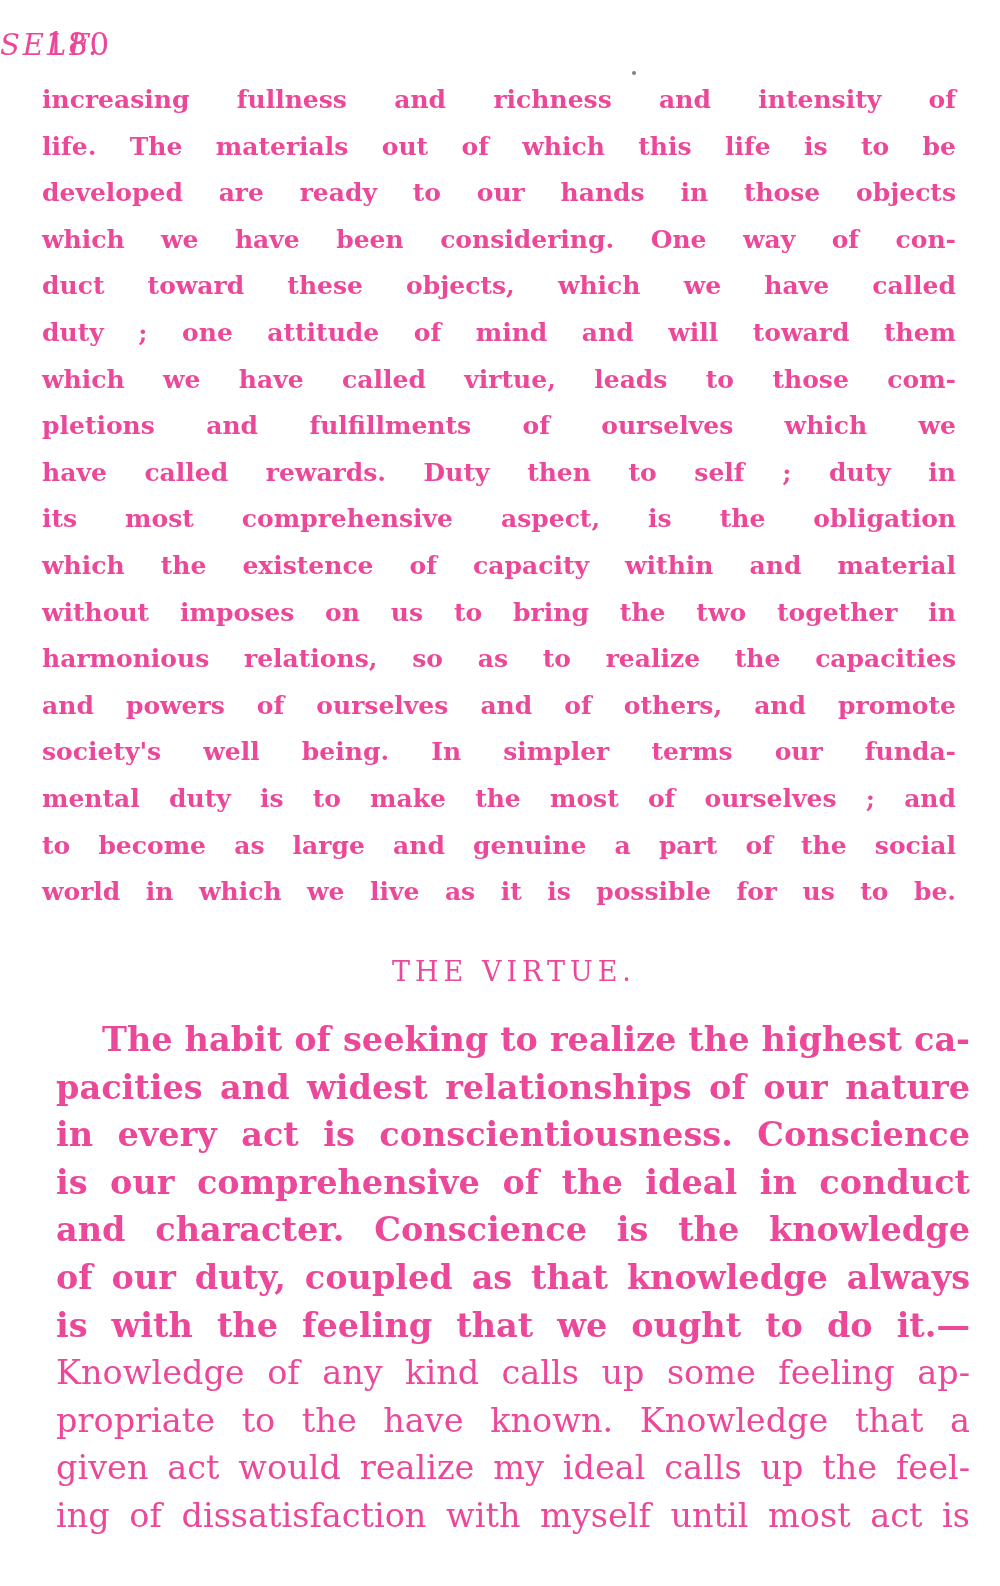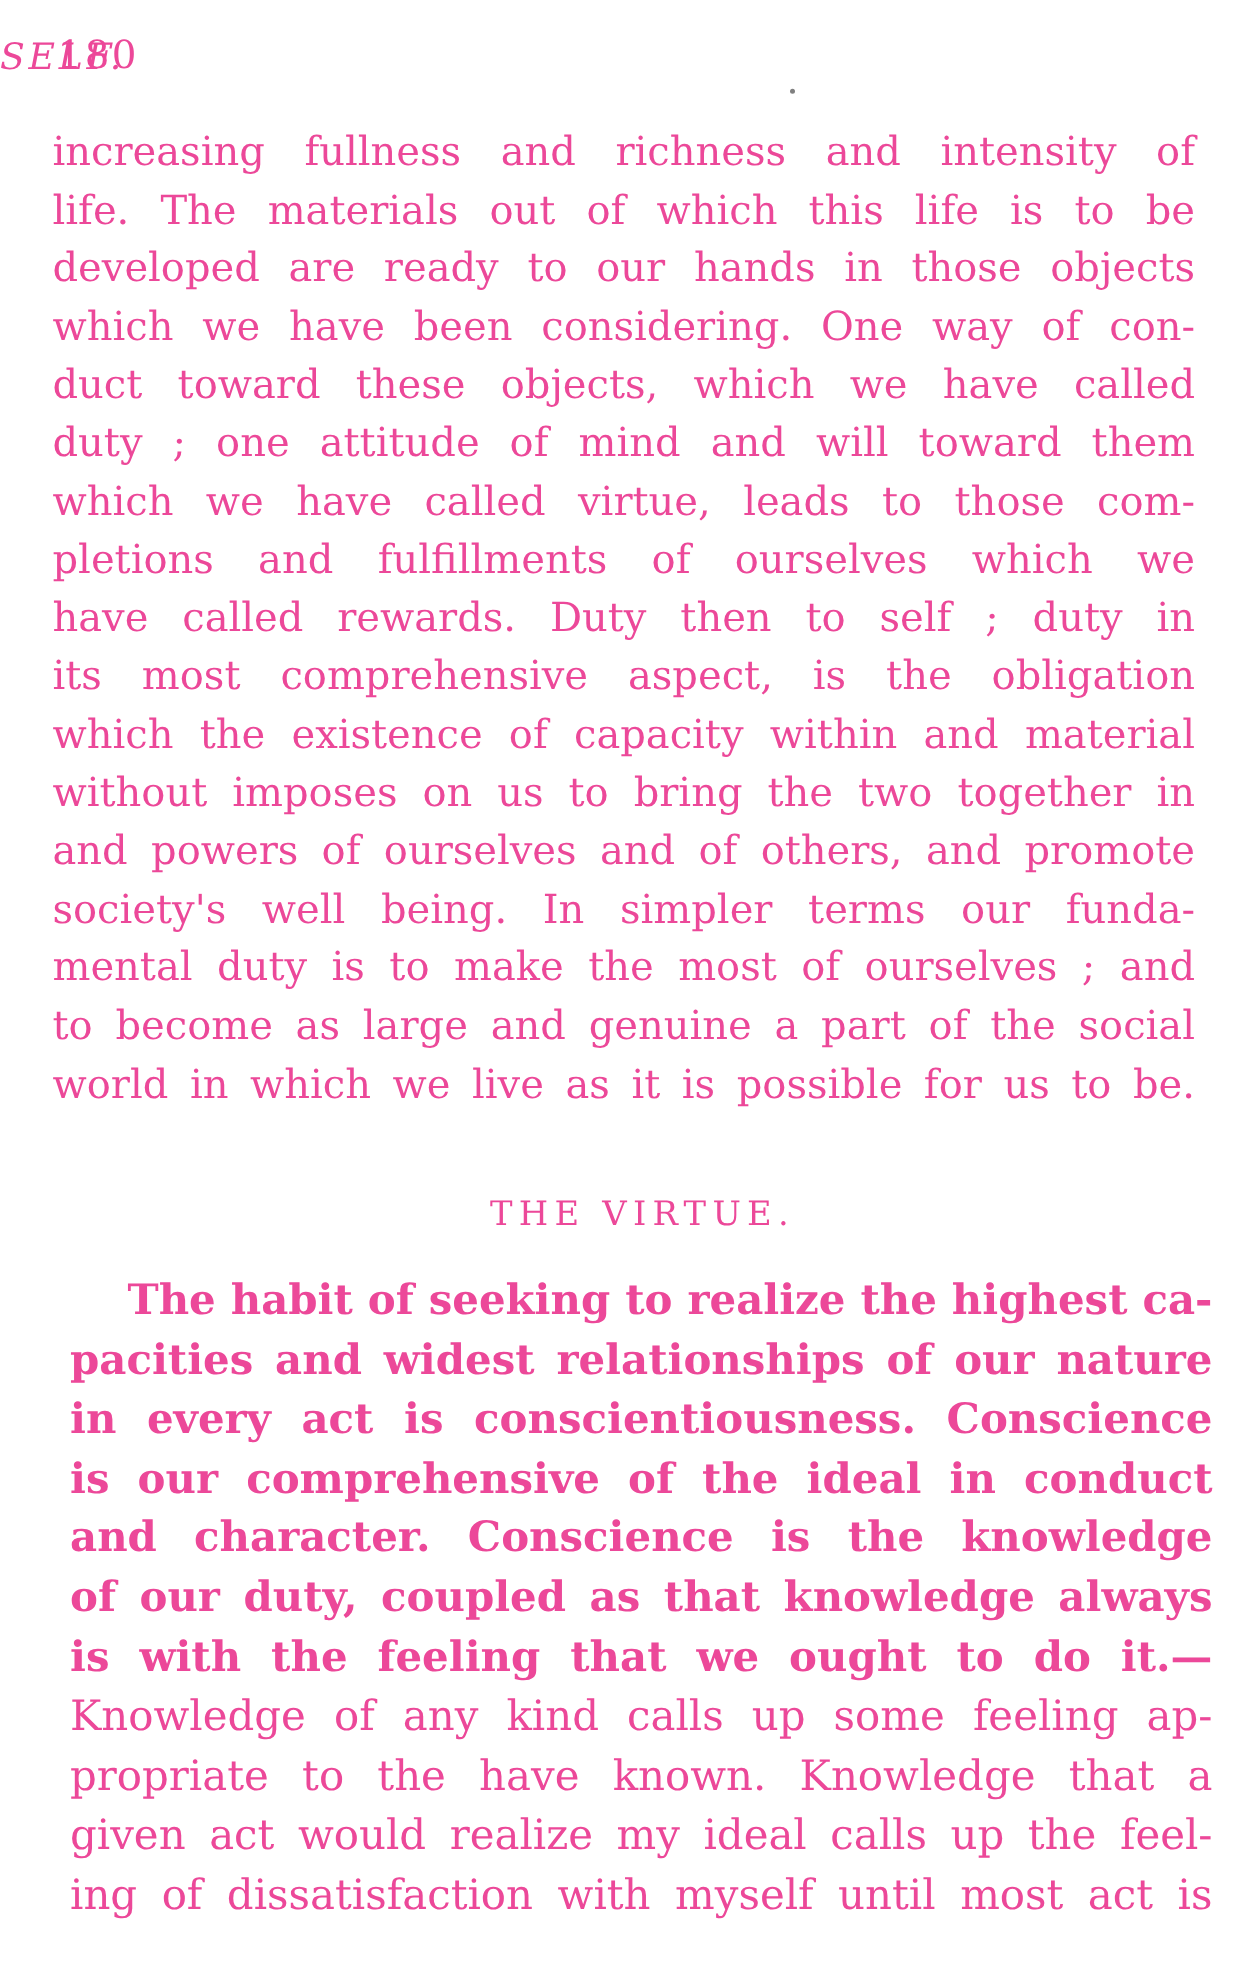--- a/index.html
+++ b/index.html
@@ -36,24 +36,25 @@
     left: 0;
     width: 100%;
     text-align: left;
     top: 4px;
     font-size: 29px;
     font-style: italic;
     letter-spacing: 3px;
   }
   .para-1 {
     position: absolute;
-    top: 98px;
+    top: 77px;
     left: 42px;
     width: 914px;
-    font-size: 32px;
+    font-size: 25px;
+    font-weight: bold;
   }
   .para-1 .line {
     line-height: 46.6px;
     height: 46.6px;
     text-align: justify;
     text-align-last: justify;
     white-space: nowrap-disabled; 
   }
   .section-heading {
     position: absolute;
@@ -114,20 +115,21 @@
     <div class="line">developed are ready to our hands in those objects</div>
     <div class="line">which we have been considering.  One way of con-</div>
     <div class="line">duct toward these objects, which we have called</div>
     <div class="line">duty ; one attitude of mind and will toward them</div>
     <div class="line">which we have called virtue, leads to those com-</div>
     <div class="line">pletions and fulfillments of ourselves which we</div>
     <div class="line">have called rewards.  Duty then to self ; duty in</div>
     <div class="line">its most comprehensive aspect, is the obligation</div>
     <div class="line">which the existence of capacity within and material</div>
     <div class="line">without imposes on us to bring the two together in</div>
+    <div class="line">harmonious relations, so as to realize the capacities</div>
     <div class="line">and powers of ourselves and of others, and promote</div>
     <div class="line">society's well being.  In simpler terms our funda-</div>
     <div class="line">mental duty is to make the most of ourselves ; and</div>
     <div class="line">to become as large and genuine a part of the social</div>
     <div class="line">world in which we live as it is possible for us to be.</div>
   </div>
 
   <div class="section-heading">THE VIRTUE.</div>
 
   <div class="para-2">

